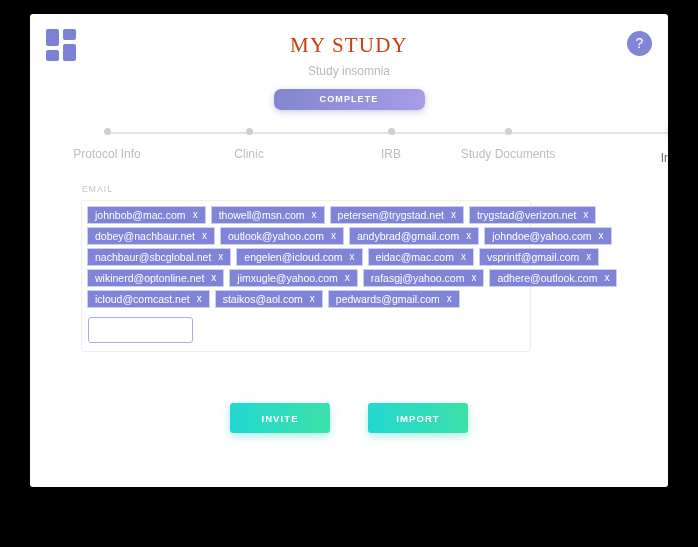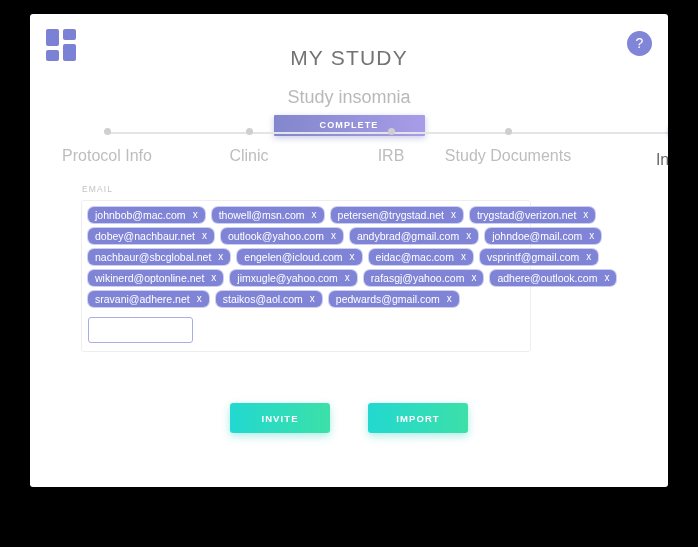--- a/index.html
+++ b/index.html
@@ -63,41 +63,42 @@
     cursor: pointer;
     border: none;
     padding: 0;
     font-family: "Liberation Sans", sans-serif;
   }
 
   
   .header { padding-top: 14px; text-align: center; }
   .title {
     font-size: 21px;
-    color: #737373;
+    color: #c2410c;
     letter-spacing: 1.2px;
     font-weight: 400;
-    margin: 17px;
+    margin: 4px;
     line-height: 26px;
+    font-family: Liberation Serif, serif;
   }
   .subtitle {
-    font-size: 18px;
+    font-size: 12px;
     color: #b9b9b9;
     font-weight: 400;
     margin: 3px 0 0 0;
     line-height: 18px;
   }
   .complete-btn {
     display: inline-block;
     margin-top: 9px;
     width: 151px;
     height: 21px;
     line-height: 21px;
     border: none;
-    border-radius: 1px;
+    border-radius: 7px;
     background: linear-gradient(to right, #8287cd 0%, #a79ce8 100%);
     color: #ffffff;
     font-size: 9px;
     letter-spacing: 1.1px;
     font-weight: bold;
     cursor: pointer;
     box-shadow: 0 2px 6px rgba(130,135,205,0.45);
     font-family: "Liberation Sans", sans-serif;
     text-align: center;
     padding: 0;
@@ -136,21 +137,21 @@
   }
   .step.active .dot {
     width: 15px;
     height: 15px;
     background: #7b7fe0;
     margin-top: -1px;
     box-shadow: 0 1px 4px rgba(123,127,224,0.5);
   }
   .step .lbl {
     margin-top: 12px;
-    font-size: 16px;
+    font-size: 12px;
     color: #bdbdbd;
     white-space: nowrap;
   }
   .step.active .lbl { color: #6a6a6a; }
 
   
   .email-wrap {
     position: absolute;
     left: 51px;
     top: 170px;
@@ -175,21 +176,21 @@
     display: flex;
     flex-wrap: nowrap;
     gap: 7px;
     margin-bottom: 5px;
   }
   .chip {
     display: inline-flex;
     align-items: center;
     background: #8084d6;
     color: #ffffff;
-    border-radius: 6px;
+    border-radius: 0;
     height: 16px;
     padding: 0 7px 0 7px;
     font-size: 10.5px;
     white-space: nowrap;
     cursor: default;
     box-shadow: 0 0 0 1px rgba(200,202,240,0.9);
   }
   .chip .chip-text { line-height: 16px; }
   .chip .chip-x {
     margin-left: 7px;
@@ -314,21 +315,21 @@
               </span>
               <span class="chip">
                 <span class="chip-text">outlook@yahoo.com</span>
                 <span class="chip-x">x</span>
               </span>
               <span class="chip">
                 <span class="chip-text">andybrad@gmail.com</span>
                 <span class="chip-x">x</span>
               </span>
               <span class="chip">
-                <span class="chip-text">johndoe@mail.com</span>
+                <span class="chip-text">johndoe@yahoo.com</span>
                 <span class="chip-x">x</span>
               </span>
             </div>
             <div class="chip-row">
               <span class="chip">
                 <span class="chip-text">nachbaur@sbcglobal.net</span>
                 <span class="chip-x">x</span>
               </span>
               <span class="chip">
                 <span class="chip-text">engelen@icloud.com</span>
@@ -356,21 +357,21 @@
                 <span class="chip-text">rafasgj@yahoo.com</span>
                 <span class="chip-x">x</span>
               </span>
               <span class="chip">
                 <span class="chip-text">adhere@outlook.com</span>
                 <span class="chip-x">x</span>
               </span>
             </div>
             <div class="chip-row">
               <span class="chip">
-                <span class="chip-text">sravani@adhere.net</span>
+                <span class="chip-text">icloud@comcast.net</span>
                 <span class="chip-x">x</span>
               </span>
               <span class="chip">
                 <span class="chip-text">staikos@aol.com</span>
                 <span class="chip-x">x</span>
               </span>
               <span class="chip">
                 <span class="chip-text">pedwards@gmail.com</span>
                 <span class="chip-x">x</span>
               </span>

